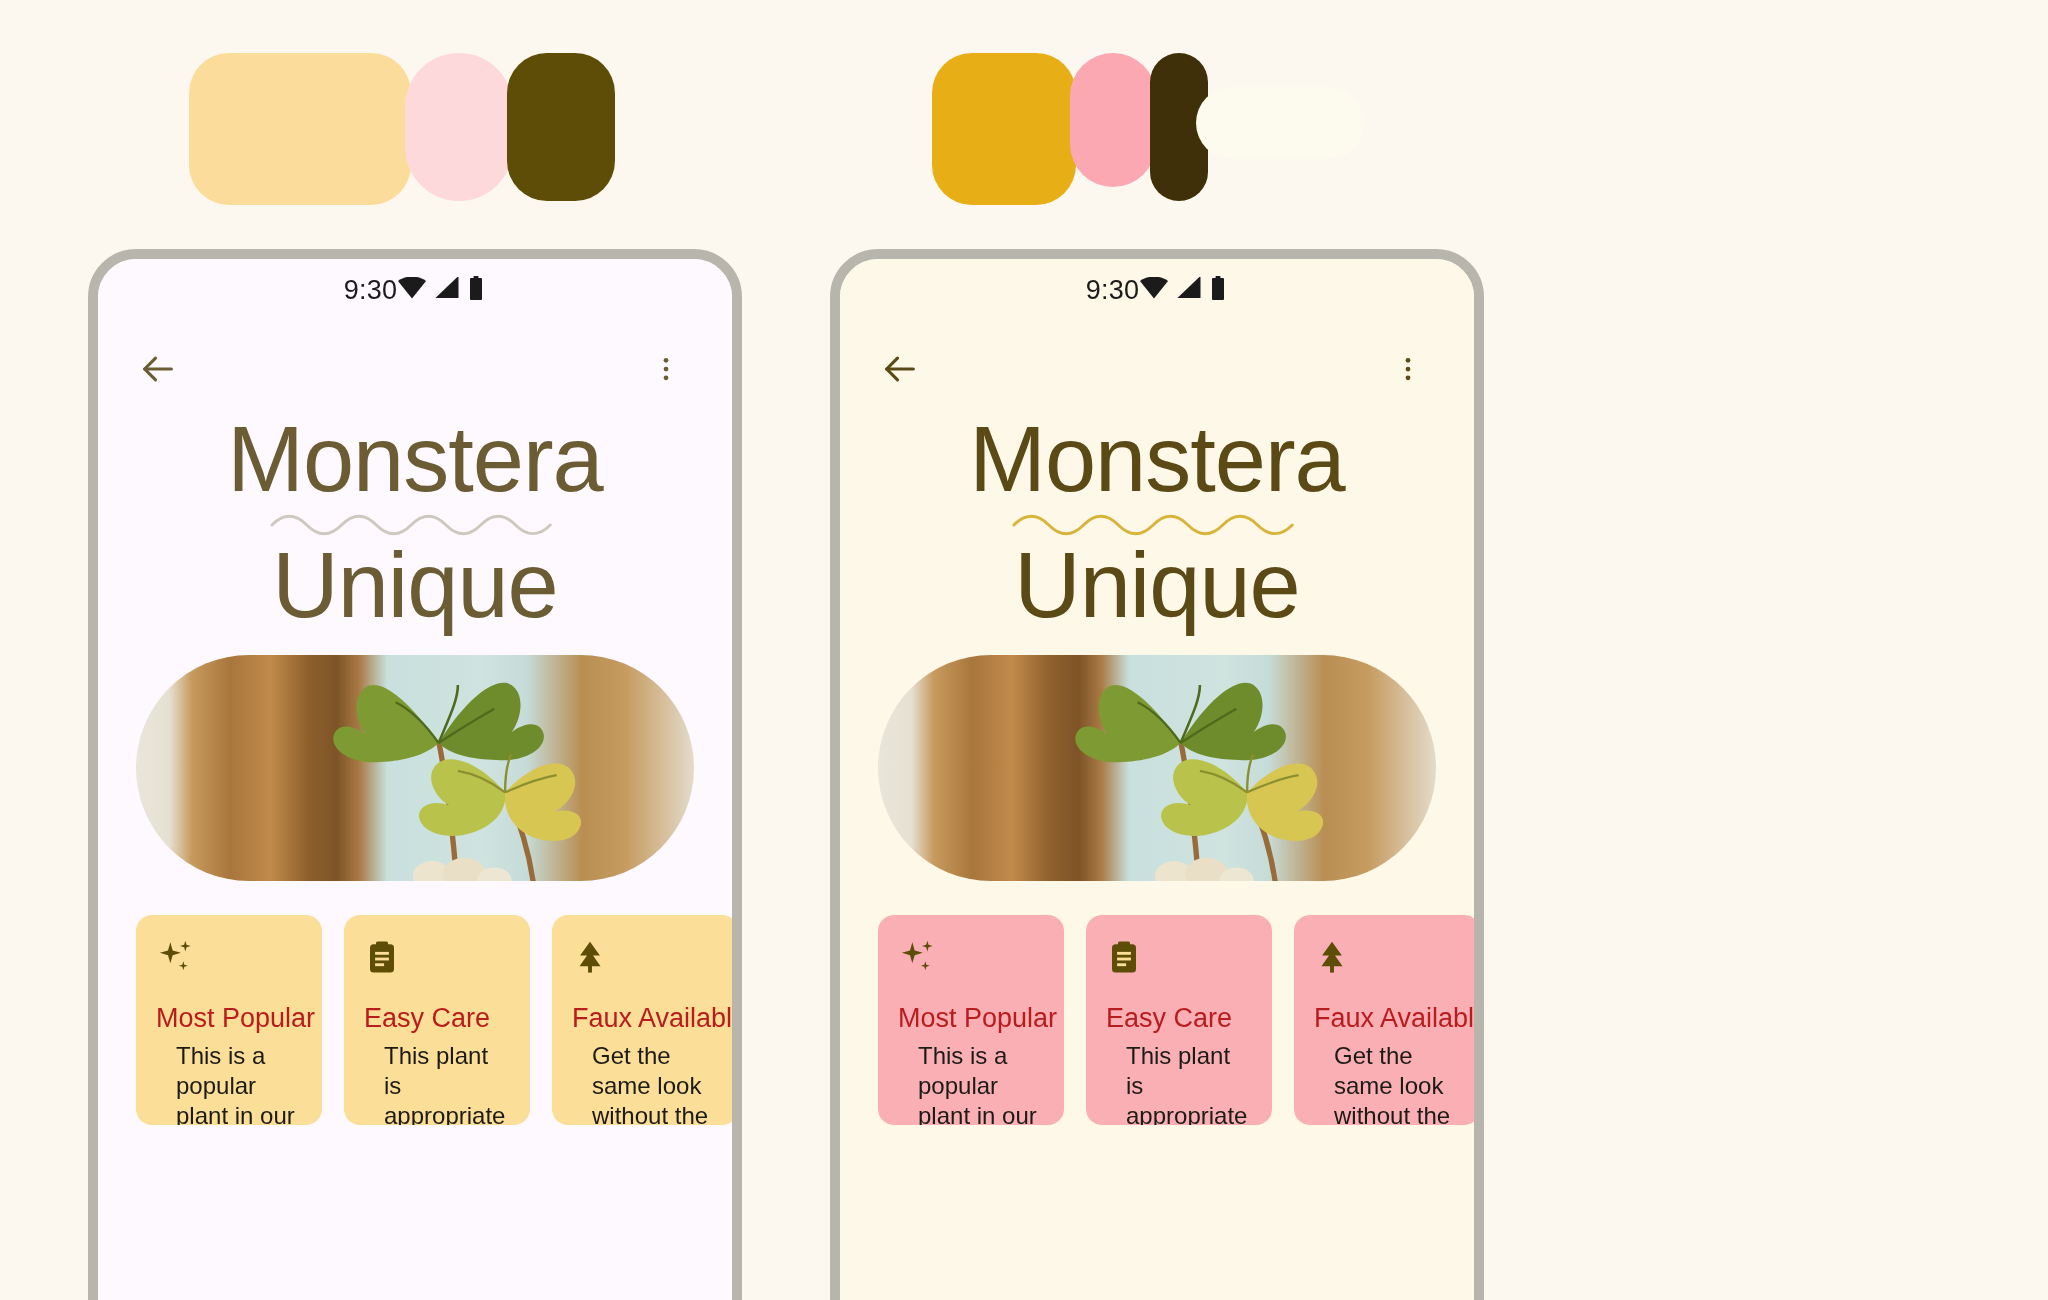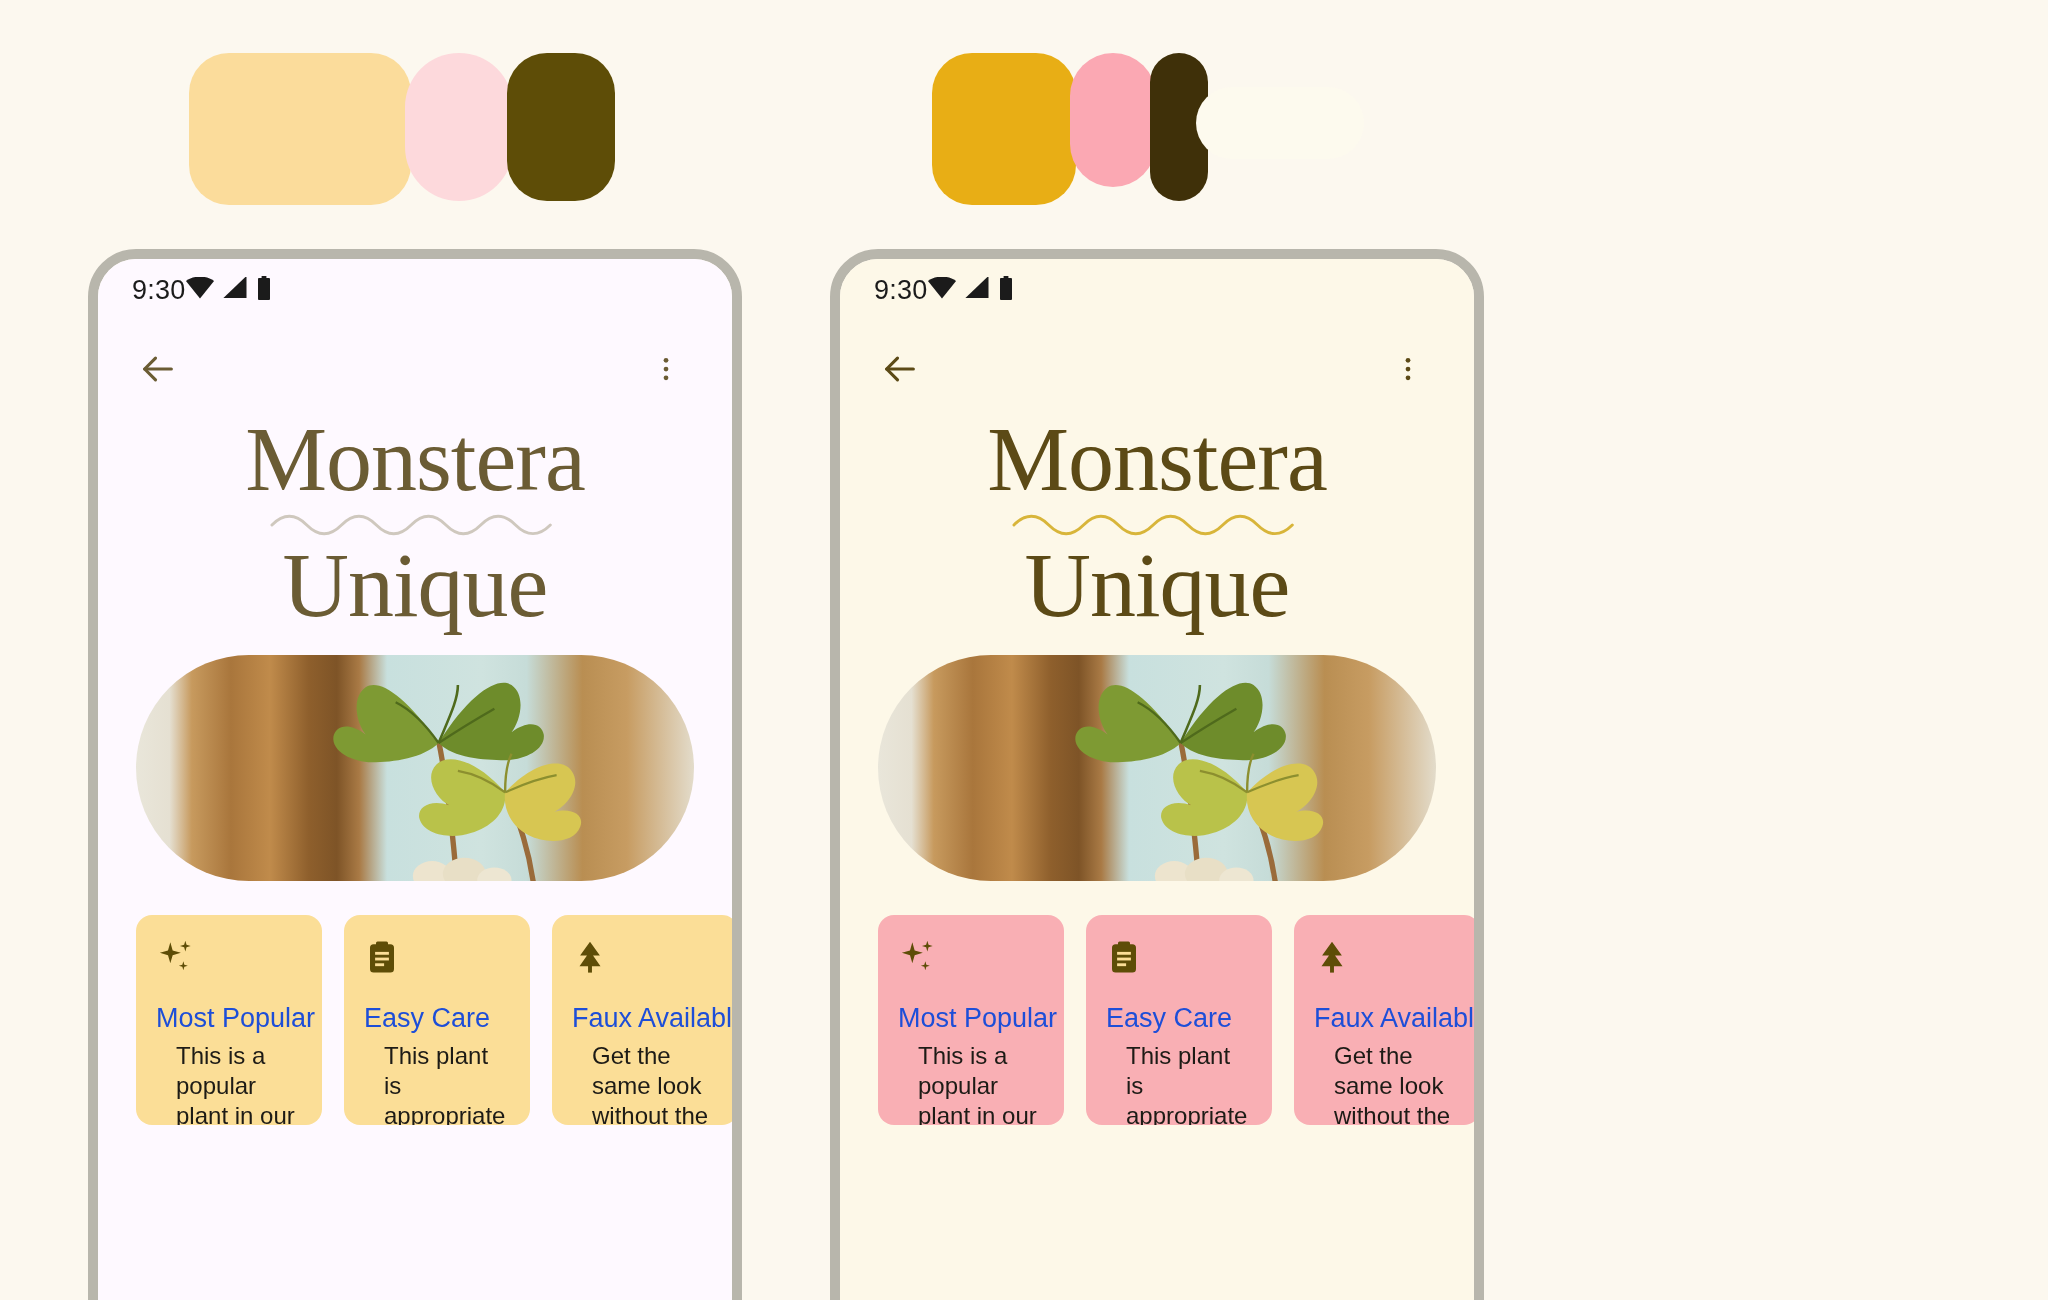--- a/index.html
+++ b/index.html
@@ -34,21 +34,21 @@
 
   #phone-left{left:88px;top:249px;width:654px;height:1120px;}
   #phone-right{left:830px;top:249px;width:654px;height:1120px;}
 
   #phone-left .phone-screen{background:#FEF9FF;}
   #phone-right .phone-screen{background:#FDF8E8;}
 
   
   .status-bar{
     height:62px;
-    display:flex;align-items:center;justify-content:flex-start;
+    display:flex;align-items:center;justify-content:center;
     padding:0 36px 0 34px;
     box-sizing:border-box;
   }
   .status-time{
     font-size:27px;font-weight:400;letter-spacing:.2px;
   }
   .status-icons{display:flex;align-items:center;gap:7px;}
   .ic-wifi{display:block;}
   .ic-signal{display:block;}
   .ic-battery{display:block;}
@@ -62,21 +62,21 @@
   }
   .icon-btn{
     width:56px;height:56px;
     display:flex;align-items:center;justify-content:center;
     cursor:pointer;
   }
 
   
   .title-block{text-align:center;margin-top:-4px;}
   .title-line{
-    font-family:Liberation Serif, serif;
+    font-family:Liberation Sans, sans-serif;
     font-weight:400;
     font-size:92px;
     line-height:1.02;
     letter-spacing:-1px;
   }
   #phone-left .title-line{color:#6B5C34;}
   #phone-right .title-line{color:#5C4A16;}
   .squiggle{height:30px;margin:2px auto 0;display:block;}
 
   
@@ -102,21 +102,21 @@
     padding:22px 20px 20px;
     box-sizing:border-box;
     height:210px;
     overflow:hidden;
   }
   #phone-left .card{background:#FBDE97;}
   #phone-right .card{background:#F9AFB4;}
   .card-icon{height:40px;margin-bottom:26px;}
   .card-title{
     font-size:27px;line-height:1.12;
-    color:#1d4ed8;margin-bottom:8px;white-space:nowrap;
+    color:#b91c1c;margin-bottom:8px;white-space:nowrap;
   }
   .card-body{
     font-size:24px;line-height:1.25;color:#1D1B16;margin-left:20px;
   }
 </style>
 </head>
 <body>
 
 <div class="swatch-row" id="swatches-left">
     <div class="swatch" style="width: 222px; height: 152px; background: rgb(251, 220, 155); border-radius: 40px;"></div>

